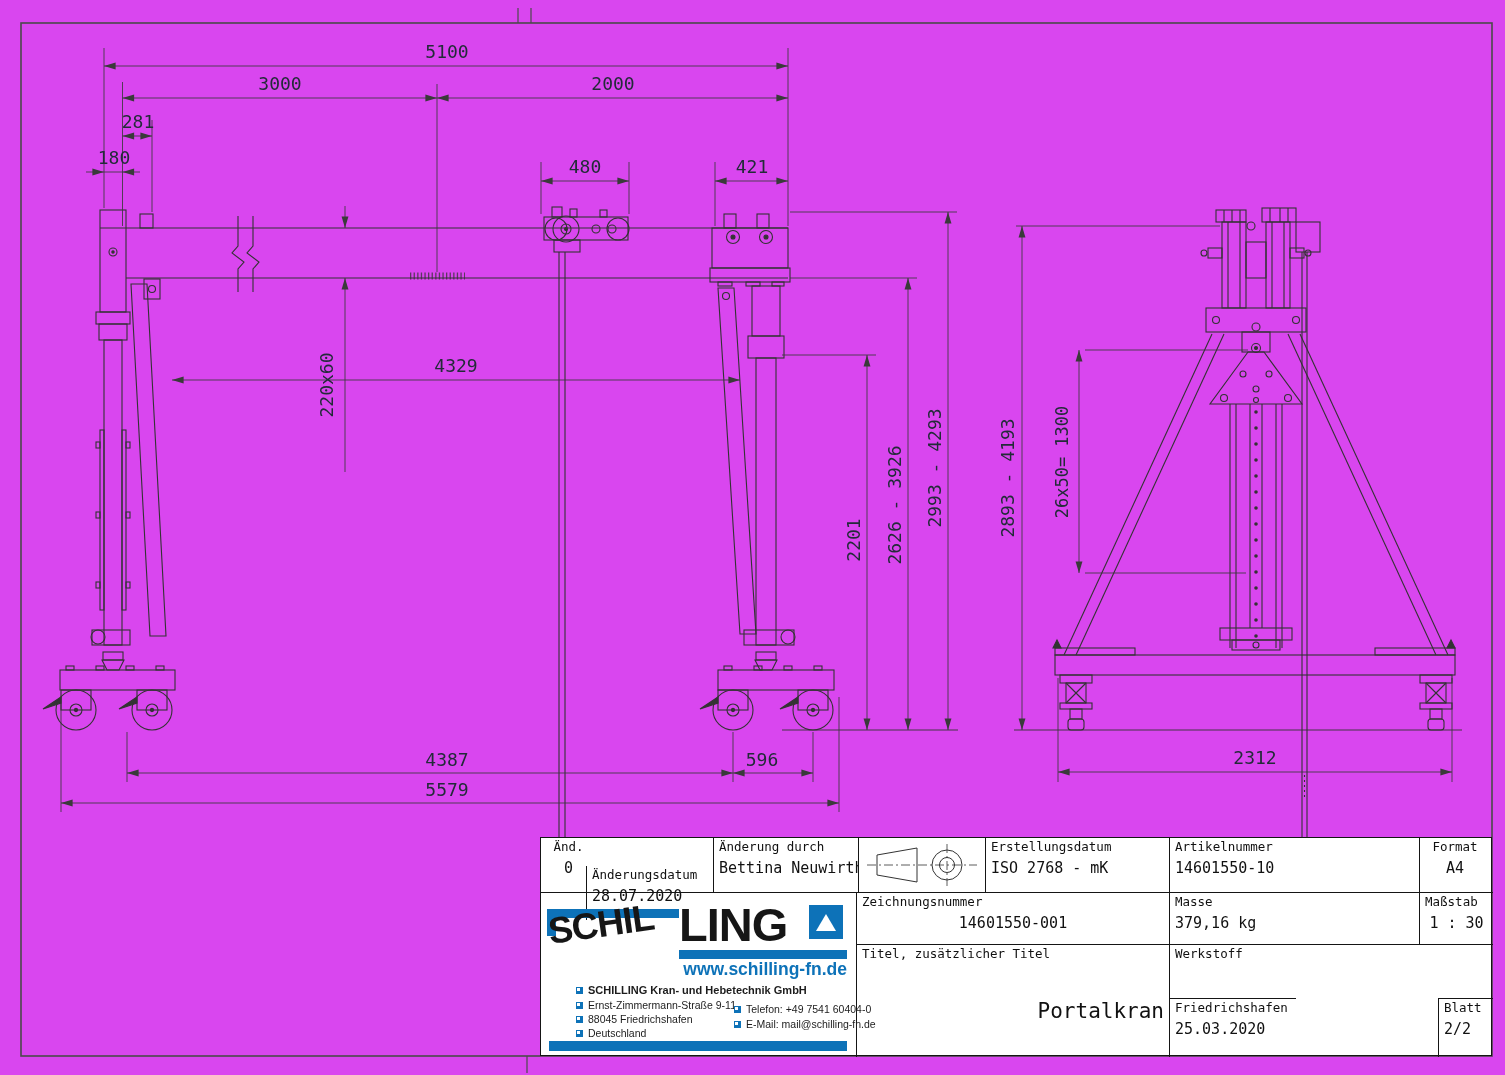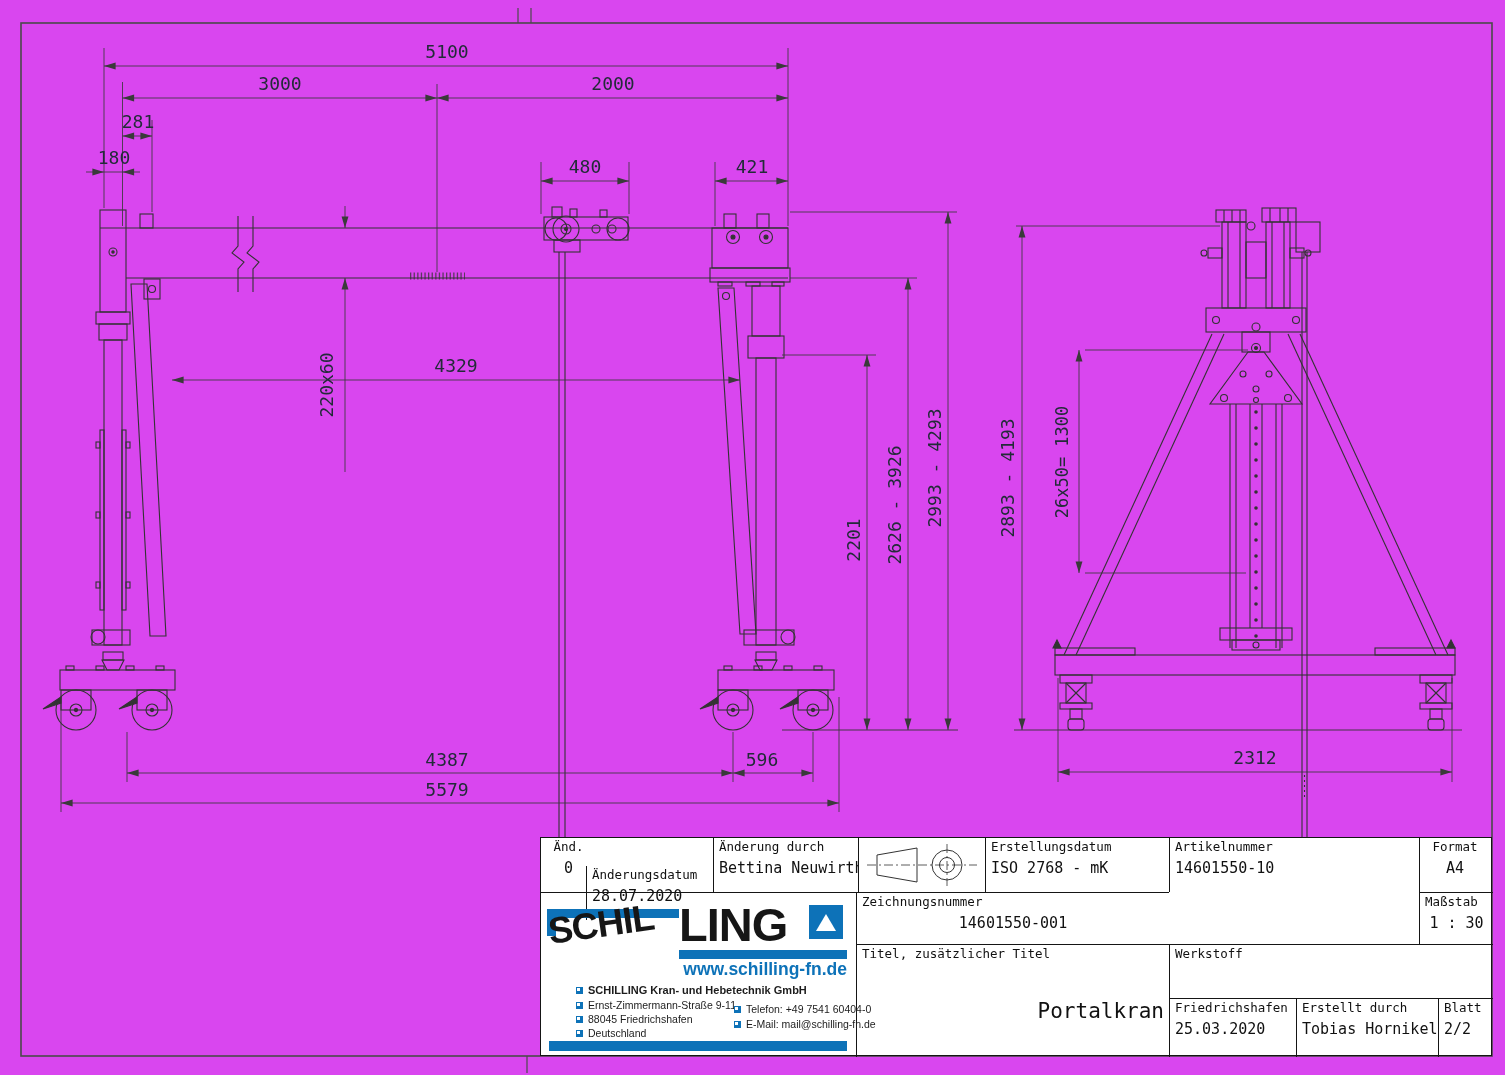--- a/index.html
+++ b/index.html
@@ -392,41 +392,41 @@
   </div>
   <div class="cell nt" style="left:878px;top:0;width:71px;height:54px;">
     <div class="lab ctr">Format</div>
     <div class="val ctr">A4</div>
   </div>
 
   <div class="cell" style="left:315px;top:54px;width:313px;height:52px;">
     <div class="lab">Zeichnungsnummer</div>
     <div class="val ctr">14601550-001</div>
   </div>
+  <div class="cell" style="left:628px;top:54px;width:250px;height:52px;">
+    <div class="lab">Masse</div>
+    <div class="val">379,16 kg</div>
+  </div>
   <div class="cell" style="left:878px;top:54px;width:74px;height:52px;">
     <div class="lab">Maßstab</div>
     <div class="val ctr">1 : 30</div>
   </div>
 
   <div class="cell" style="left:315px;top:106px;width:313px;height:113px;">
     <div class="lab">Titel, zusätzlicher Titel</div>
     <div class="title-val">Portalkran</div>
   </div>
   <div class="cell" style="left:628px;top:106px;width:324px;height:54px;">
     <div class="lab">Werkstoff</div>
     <div class="val"></div>
   </div>
 
   <div class="cell" style="left:628px;top:160px;width:127px;height:59px;">
     <div class="lab">Friedrichshafen</div>
     <div class="val">25.03.2020</div>
-  </div>
-  <div class="cell" style="left:755px;top:160px;width:142px;height:59px;">
-    <div class="lab">Erstellt durch</div>
-    <div class="val">Tobias Hornikel</div>
   </div>
   <div class="cell" style="left:897px;top:160px;width:55px;height:59px;">
     <div class="lab">Blatt</div>
     <div class="val">2/2</div>
   </div>
 
   <div class="logo-box nl">
     <div class="lg-bar1 blue"></div>
     <div class="lg-leg blue"></div>
     <div class="lg-schil">SCHIL</div>

